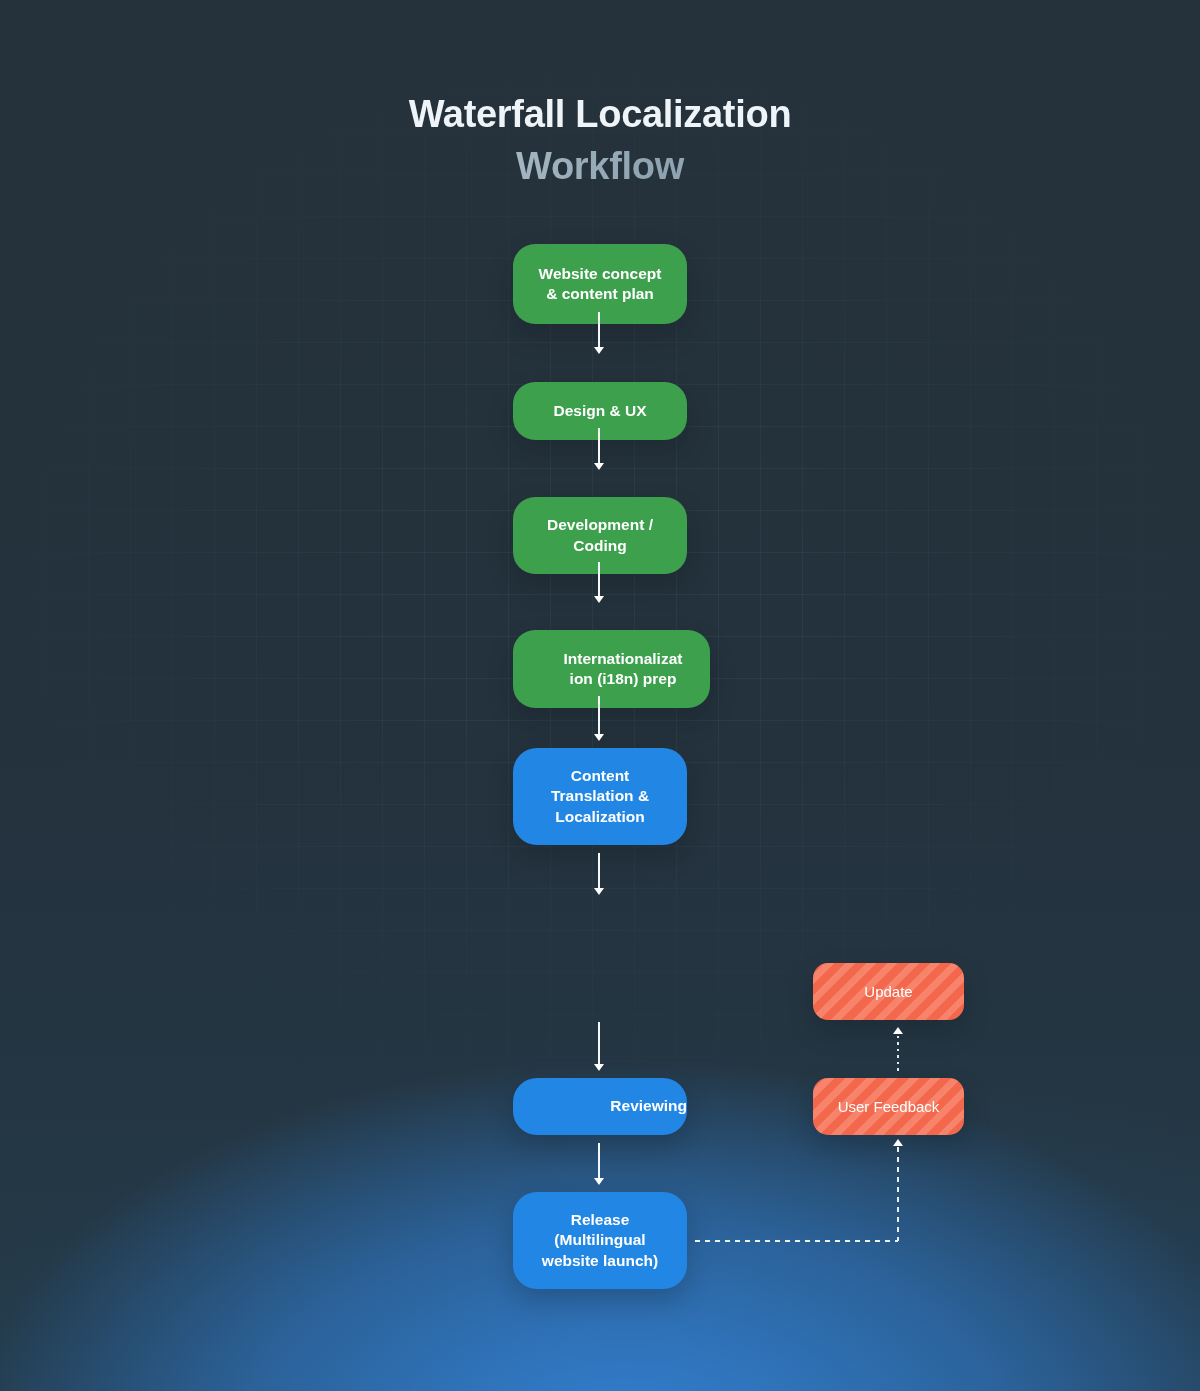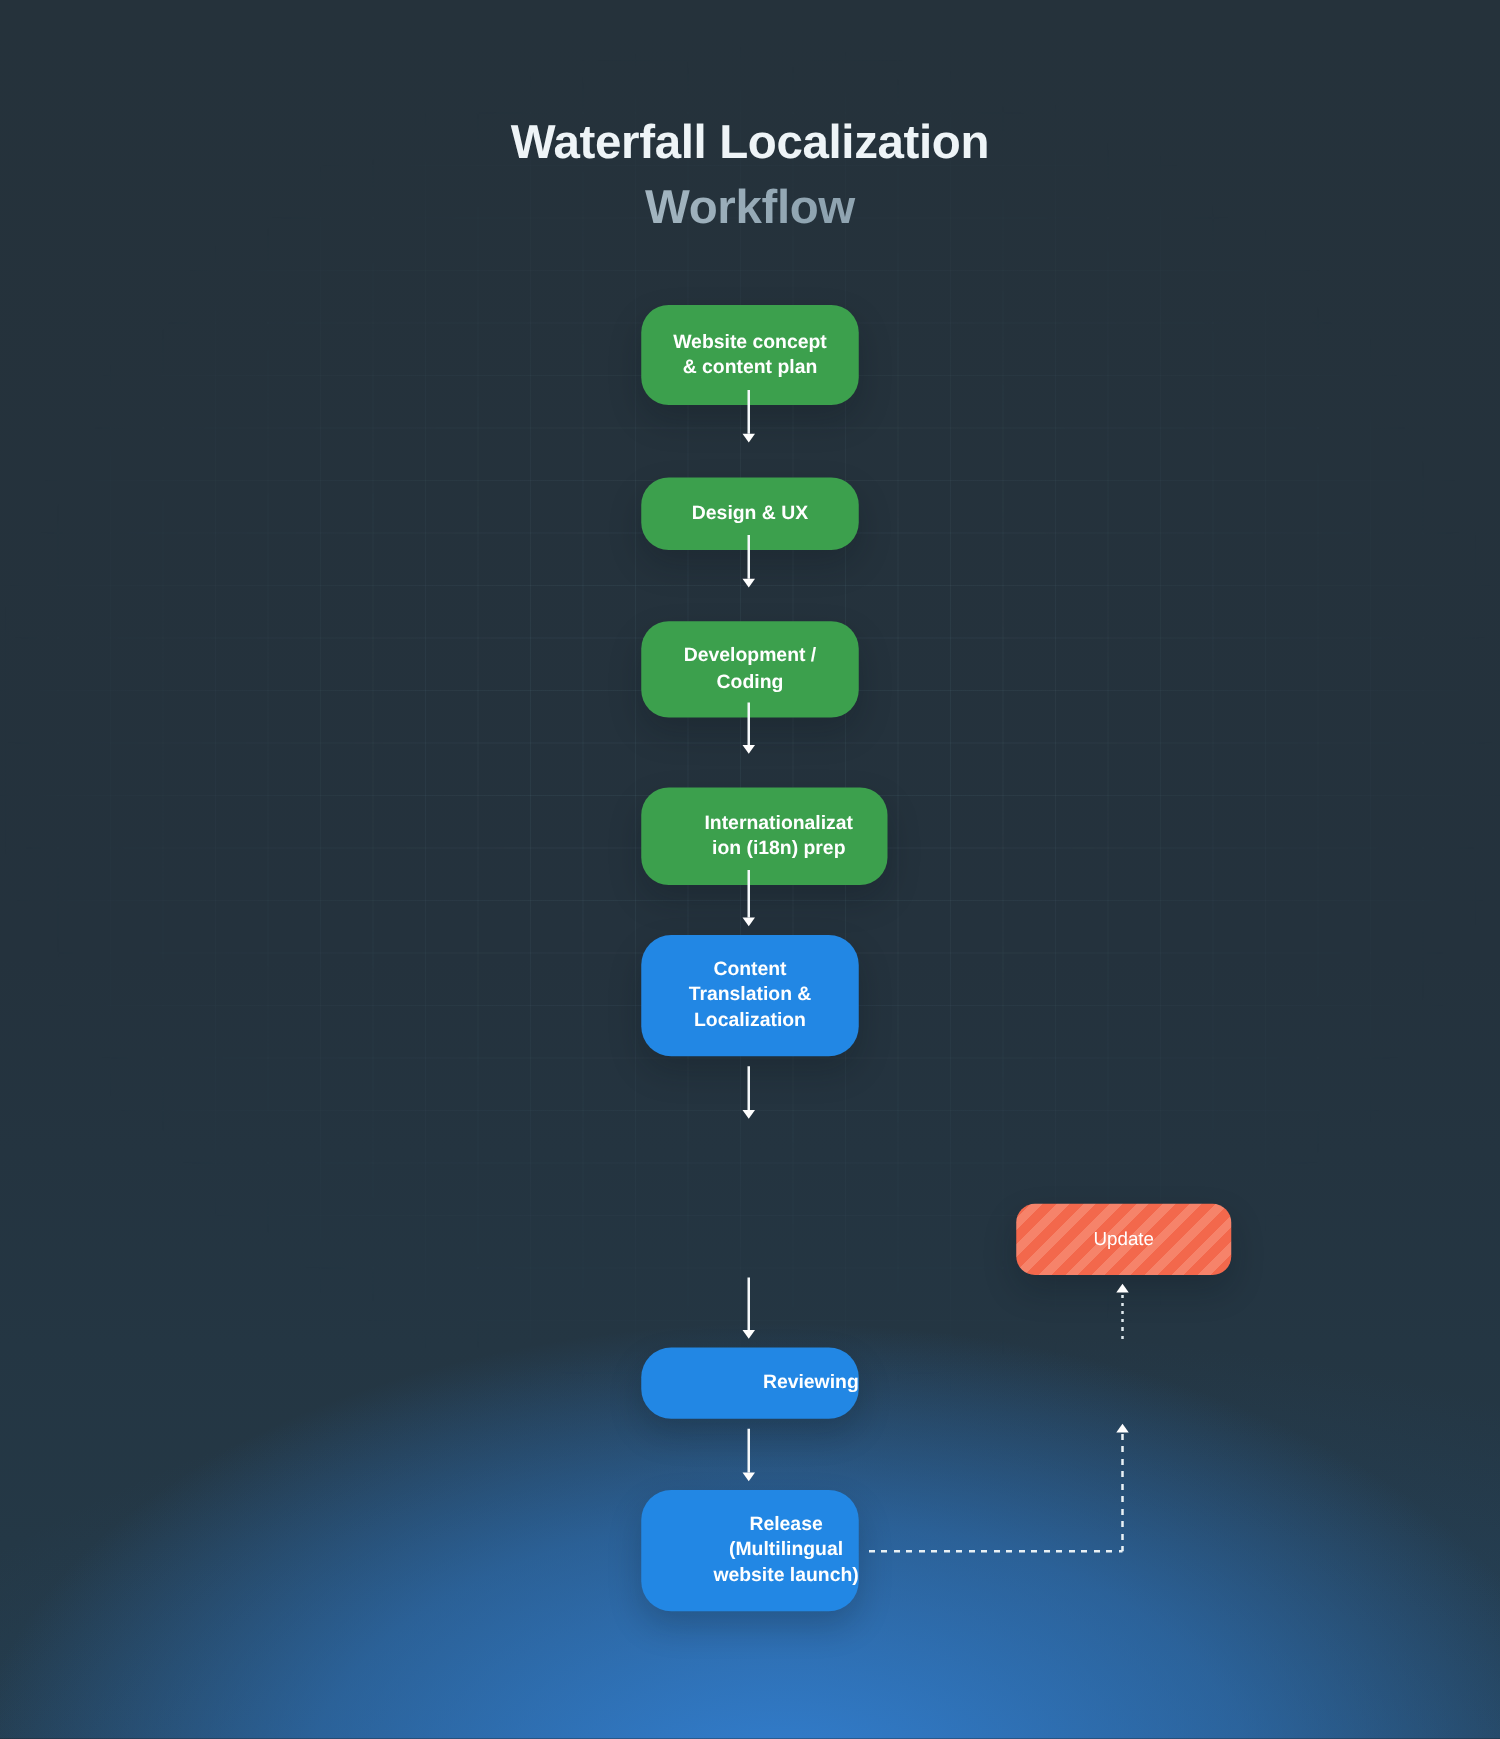--- a/index.html
+++ b/index.html
@@ -53,23 +53,23 @@
 
   
   .col{left:513px;width:174px;}
   #node-concept     {top:224px;height:80px;}
   #node-design      {top:362px;height:58px;}
   #node-development {top:477px;height:77px;}
   #node-i18n        {top:610px;height:78px;padding-left:23px;}
   #node-translation {top:748px;height:97px;}
   #node-testing     {top:902px;height:110px;}
   #node-reviewing   {top:1078px;height:57px;justify-content:flex-end;}
-  #node-release     {top:1192px;height:97px;justify-content:flex-end;}
+  #node-release     {top:1192px;height:97px;}
   
-  .side{left:813px;width:172px;height:57px;}
+  .side{left:813px;width:151px;height:57px;}
   #node-update       {top:963px;}
   #node-user-feedback{top:1078px;}
 
   
   .arrow{
     position:absolute;left:592px;width:14px;
     display:flex;flex-direction:column;align-items:center;
   }
   .arrow .line{width:1.6px;flex:1;background:#f4f8fa;}
   .head-down{
@@ -141,20 +141,23 @@
   </div>
   <div class="node blue col" id="node-release">
     <span>Release
 (Multilingual
 website launch)</span>
   </div>
 
   <div class="node orange side" id="node-update">
     <span>Update</span>
   </div>
+  <div class="node orange side" id="node-user-feedback">
+    <span>User Feedback</span>
+  </div>
 
   <div class="arrow" id="a1">
     <div class="line"></div>
     <div class="head-down"></div>
   </div>
   <div class="arrow" id="a2">
     <div class="line"></div>
     <div class="head-down"></div>
   </div>
   <div class="arrow" id="a3">

